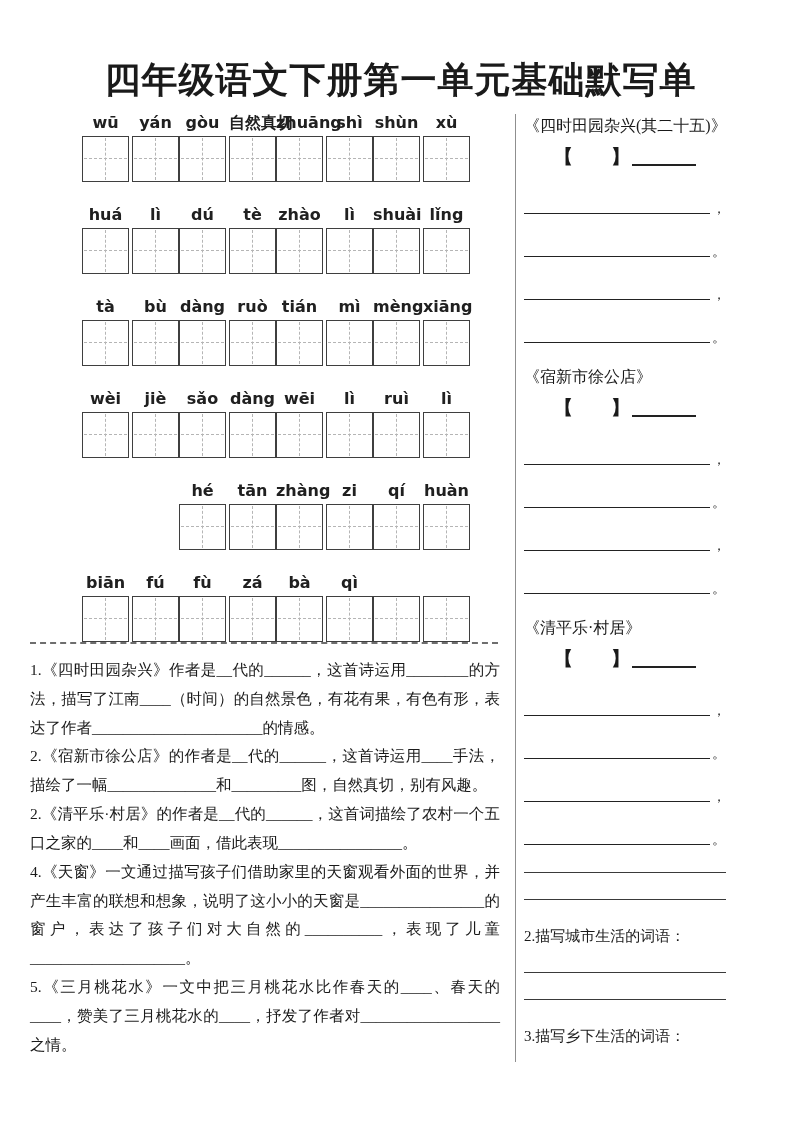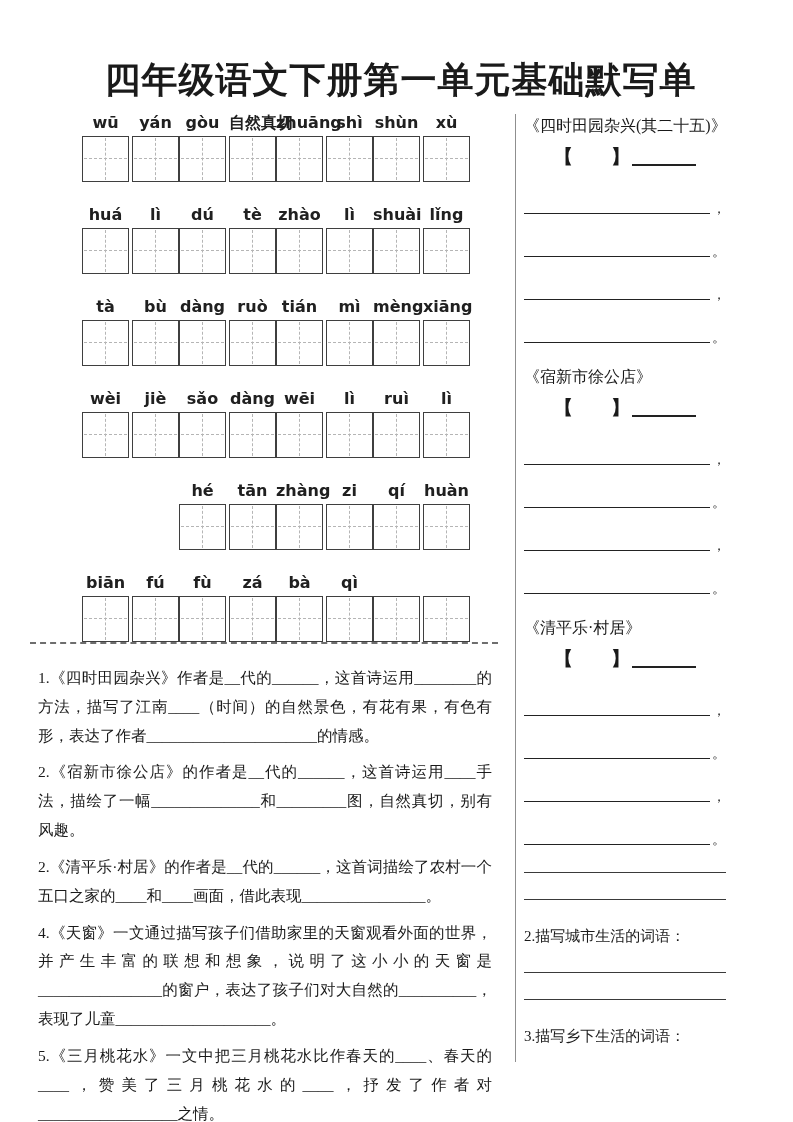--- a/index.html
+++ b/index.html
@@ -36,21 +36,21 @@
   }
   .separator {
     position:absolute; left:30px; top:642px; width:468px;
     border-top:2px dashed #6e6e6e;
   }
   
   .questions {
     position:absolute; left:30px; top:656px; width:470px;
     font-size:15.5px; line-height:1.86; text-align:justify;
   }
-  .q { margin:8px; }
+  .q { margin:0; }
   
   .divider {
     position:absolute; left:515px; top:114px; width:1px; height:948px;
     background:#8f8f8f;
   }
   
   .right-col { position:absolute; left:524px; top:116px; width:202px; }
   .poem-title {
     text-align:left; font-size:16px; font-weight:normal; white-space:nowrap;
   }

